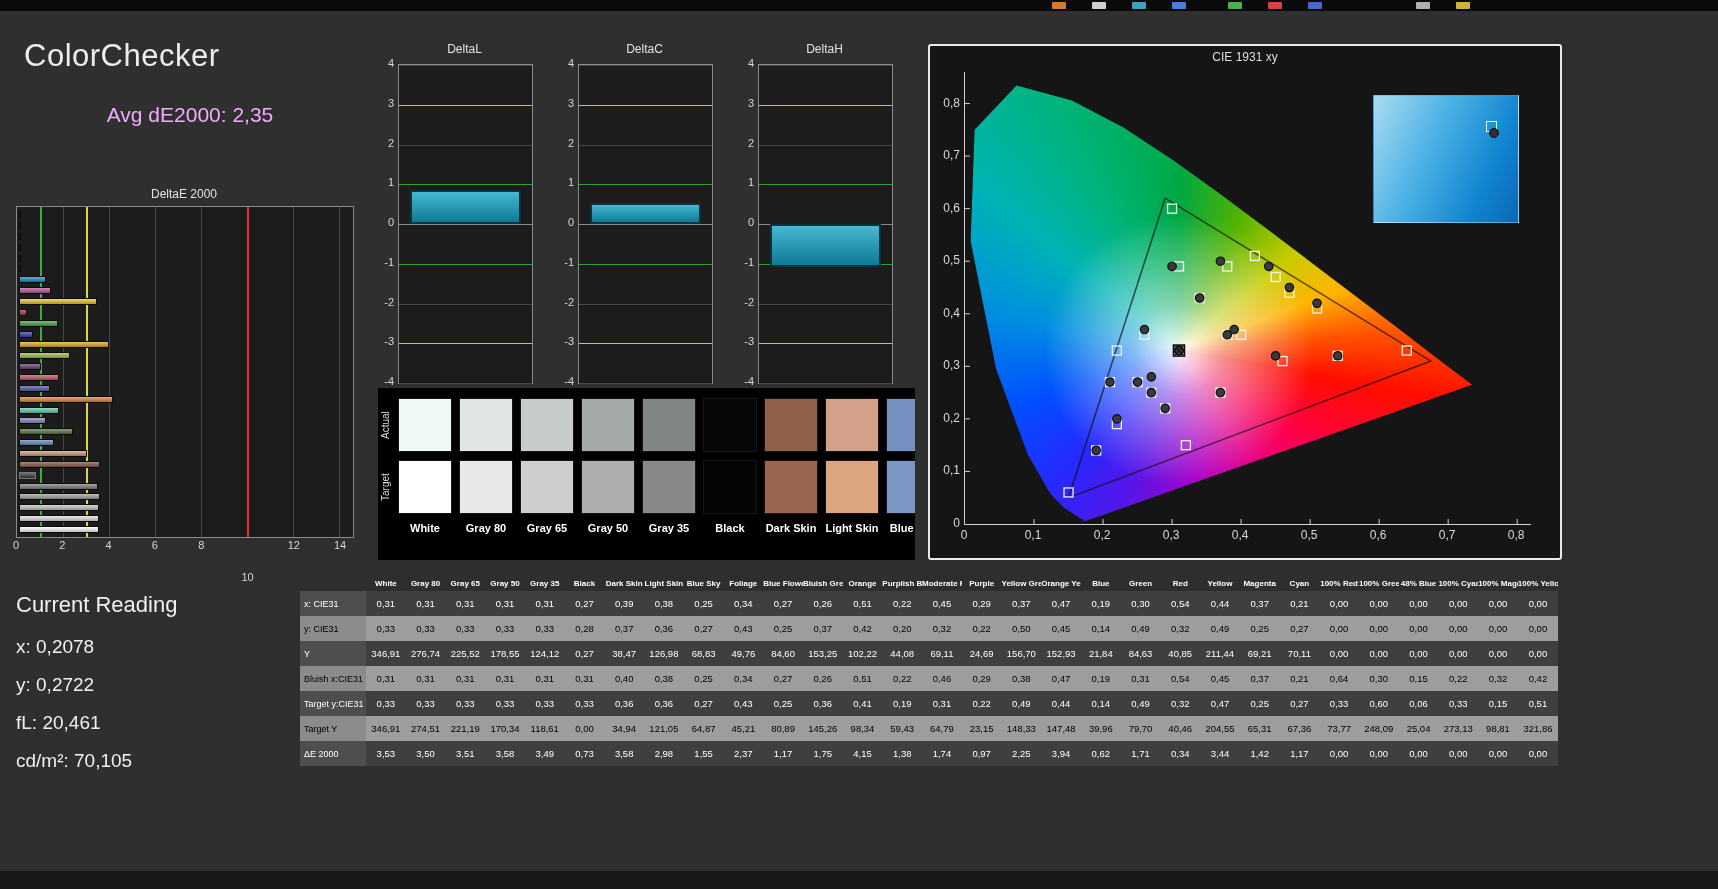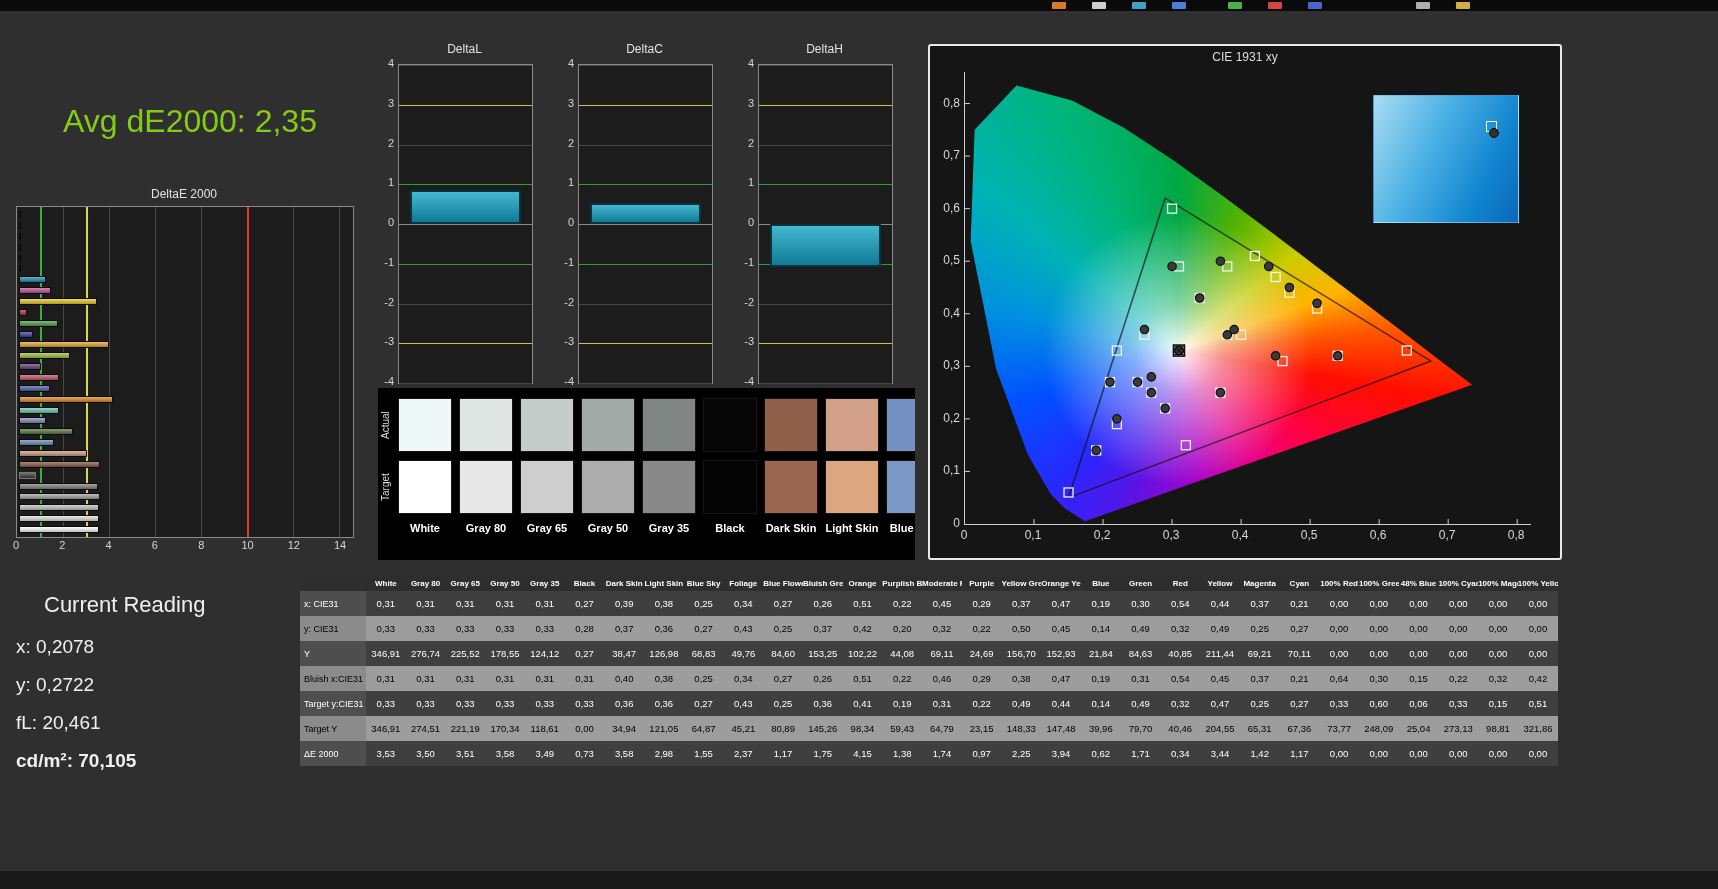--- a/index.html
+++ b/index.html
@@ -3,21 +3,21 @@
 <meta charset="utf-8">
 <style>
   html,body{margin:0;padding:0;background:#222;}
   .screen{position:relative;width:1718px;height:889px;background:#2f2f2f;overflow:hidden;
           font-family:"Liberation Sans","DejaVu Sans",sans-serif;color:#eee;}
   
   .topbar{position:absolute;left:0;top:0;width:100%;height:11px;background:#0a0a0a;}
   .frag{position:absolute;top:2px;width:14px;height:7px;border-radius:1px;}
   
   .summary-title{position:absolute;left:24px;top:38px;font-size:31px;color:#ececec;letter-spacing:.5px;}
-  .summary-avg{position:absolute;left:40px;top:103px;width:300px;text-align:center;font-size:32px;color:#84cc16;}
+  .summary-avg{position:absolute;left:40px;top:103px;width:300px;text-align:center;font-size:21px;color:#f0abfc;}
   .summary-max{position:absolute;left:40px;top:141px;width:300px;text-align:center;font-size:24px;color:#f4f4f4;}
   
   .de-title{position:absolute;left:16px;top:187px;width:336px;text-align:center;font-size:12px;color:#e2e2e2;}
   .de-chart{position:absolute;left:16px;top:206px;width:336px;height:330px;background:#1c1c1c;border:1px solid #8a8a8a;}
   .vline{position:absolute;top:0;bottom:0;width:1px;background:#474747;}
   .de-bars{position:absolute;inset:2px;display:flex;flex-direction:column-reverse;}
   .de-slot{flex:1;display:flex;align-items:center;}
   .de-bar{height:7px;border:1px solid #0c0c0c;box-sizing:border-box;background-image:linear-gradient(180deg,rgba(255,255,255,.28),rgba(0,0,0,.25));}
   .de-ticks{position:absolute;left:16px;top:539px;width:338px;height:16px;}
   .de-tick{position:absolute;width:20px;text-align:center;font-size:11px;color:#d6d6d6;}
@@ -56,23 +56,23 @@
   .cie-xlab{position:absolute;top:482px;width:30px;text-align:center;font-size:12px;color:#d8d8d8;}
   .cie-ylab{position:absolute;left:2px;width:28px;text-align:right;font-size:12px;color:#d8d8d8;}
   .cie-inset{position:absolute;left:72%;top:5%;width:25.5%;height:28%;
     background:linear-gradient(115deg,#aadcf2 0%,#49b0e4 40%,#1184cf 75%,#0a68b6 100%);
     border:1px solid rgba(255,255,255,.2);}
   .inset-square{position:absolute;left:78%;top:20%;width:9px;height:9px;border:1.5px solid #f0f0f0;}
   .inset-dot{position:absolute;left:80%;top:26%;width:8px;height:8px;border-radius:50%;background:#2f2f2f;border:1px solid #0a0a0a;}
   .rgb-box{position:absolute;right:8px;bottom:35px;width:250px;height:33px;background:rgba(98,98,98,.88);
     color:#fff;font-size:16px;line-height:33px;text-align:center;}
   
-  .cur-title{position:absolute;left:16px;top:592px;font-size:22px;color:#f0f0f0;margin-left:28px;}
+  .cur-title{position:absolute;left:16px;top:592px;font-size:22px;color:#f0f0f0;}
   .cur-line{position:absolute;left:16px;font-size:19px;color:#f0f0f0;}
-  #cur0{top:636px;} #cur1{top:674px;} #cur2{top:712px;} #cur3{top:750px;font-weight:bold;}
+  #cur0{top:636px;} #cur1{top:674px;} #cur2{top:712px;} #cur3{top:750px;}
   
   .table-wrap{position:absolute;left:300px;top:575px;width:1258px;}
   table{width:100%;border-collapse:collapse;table-layout:fixed;}
   thead th{font-size:8px;font-weight:bold;color:#fff;height:16px;padding:0;white-space:nowrap;overflow:hidden;background:#2e2e2e;}
   tbody th,tbody td{font-size:9.5px;height:25px;padding:0;white-space:nowrap;overflow:hidden;font-weight:normal;text-align:center;}
   .row-dark td{background:#3f3f3f;color:#fff;}
   .row-dark th{background:#4e4e4e;color:#fff;text-align:left;padding-left:4px;font-size:9px;}
   .row-light td{background:#9d9d9d;color:#000;}
   .row-light th{background:#8b8b8b;color:#000;text-align:left;padding-left:4px;font-size:9px;}
   .bottom-bar{position:absolute;left:0;bottom:0;width:100%;height:18px;background:#181818;}
@@ -87,20 +87,21 @@
       <div class="frag" style="left: 1092px; background: rgb(207, 207, 207);"></div>
       <div class="frag" style="left: 1132px; background: rgb(63, 160, 192);"></div>
       <div class="frag" style="left: 1172px; background: rgb(74, 125, 224);"></div>
       <div class="frag" style="left: 1228px; background: rgb(73, 179, 73);"></div>
       <div class="frag" style="left: 1268px; background: rgb(208, 69, 69);"></div>
       <div class="frag" style="left: 1308px; background: rgb(74, 102, 208);"></div>
       <div class="frag" style="left: 1416px; background: rgb(176, 176, 176);"></div>
       <div class="frag" style="left: 1456px; background: rgb(208, 176, 64);"></div>
     </div>
 
+  <div class="summary-title">ColorChecker</div>
   <div class="summary-avg">Avg dE2000: 2,35</div>
 
   <div class="de-title">DeltaE 2000</div>
   <div class="de-chart" id="dePlot">
       <div class="vline" style="left: 13.6986%;"></div>
       <div class="vline" style="left: 27.3973%;"></div>
       <div class="vline" style="left: 41.0959%;"></div>
       <div class="vline" style="left: 54.7945%;"></div>
       <div class="vline" style="left: 68.4932%;"></div>
       <div class="vline" style="left: 82.1918%;"></div>
@@ -200,21 +201,21 @@
           <div class="de-bar" style="width: 0.5%; background-color: rgb(255, 255, 0);"></div>
         </div>
       </div>
     </div>
   <div class="de-ticks" id="deTicks">
       <div class="de-tick" style="left: calc(0% - 10px);">0</div>
       <div class="de-tick" style="left: calc(13.6986% - 10px);">2</div>
       <div class="de-tick" style="left: calc(27.3973% - 10px);">4</div>
       <div class="de-tick" style="left: calc(41.0959% - 10px);">6</div>
       <div class="de-tick" style="left: calc(54.7945% - 10px);">8</div>
-      <div class="de-tick" style="left: calc(68.4932% - 10px);">10</div>
+      <div class="de-tick" style="left: calc(68.4932% - 10px); margin-top: 32px;">10</div>
       <div class="de-tick" style="left: calc(82.1918% - 10px);">12</div>
       <div class="de-tick" style="left: calc(95.8904% - 10px);">14</div>
     </div>
 
   <div class="dwrap" id="dwrap0" style="left:368px">
     <div class="d-title">DeltaL</div>
     <div class="d-box" id="dbox0">
         <div class="hline" style="top: 0%; background: rgb(71, 71, 71);"></div>
         <div class="hline" style="top: 12.5%; background: rgb(201, 201, 50);"></div>
         <div class="hline" style="top: 25%; background: rgb(71, 71, 71);"></div>

